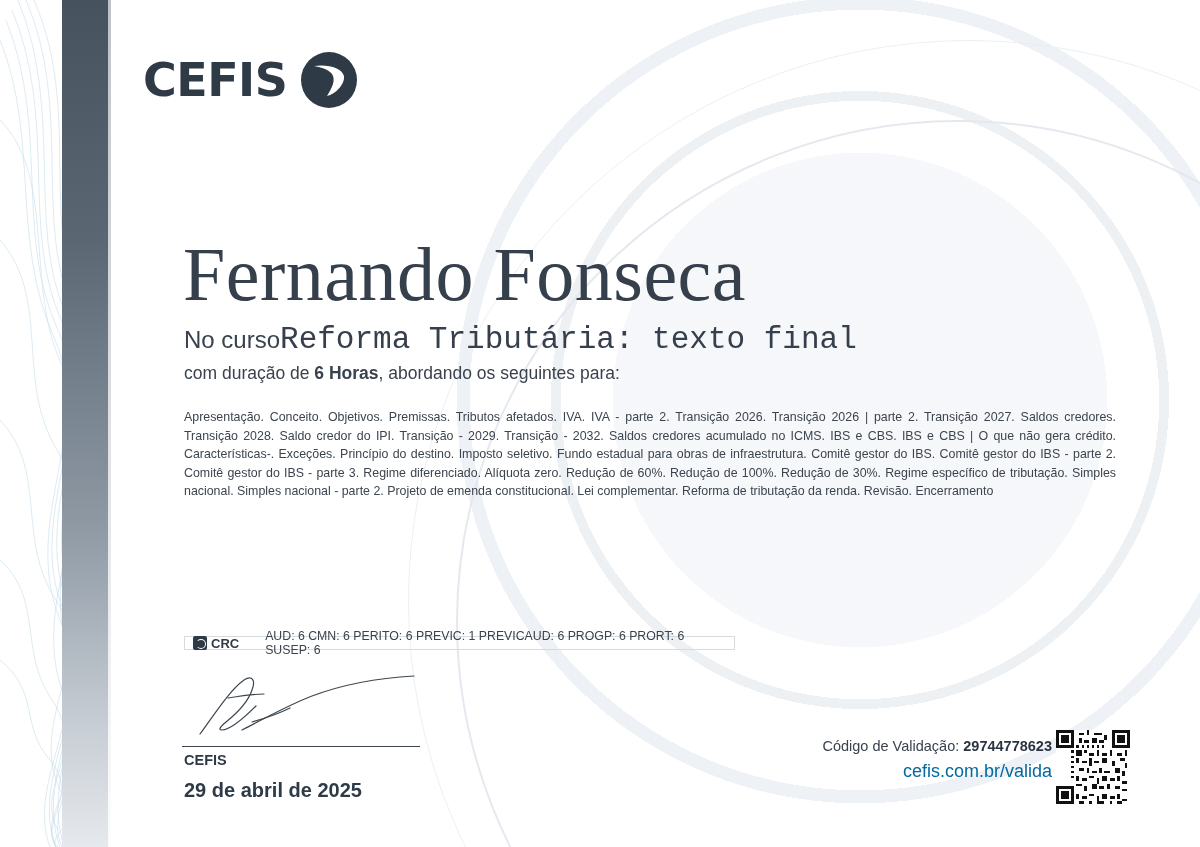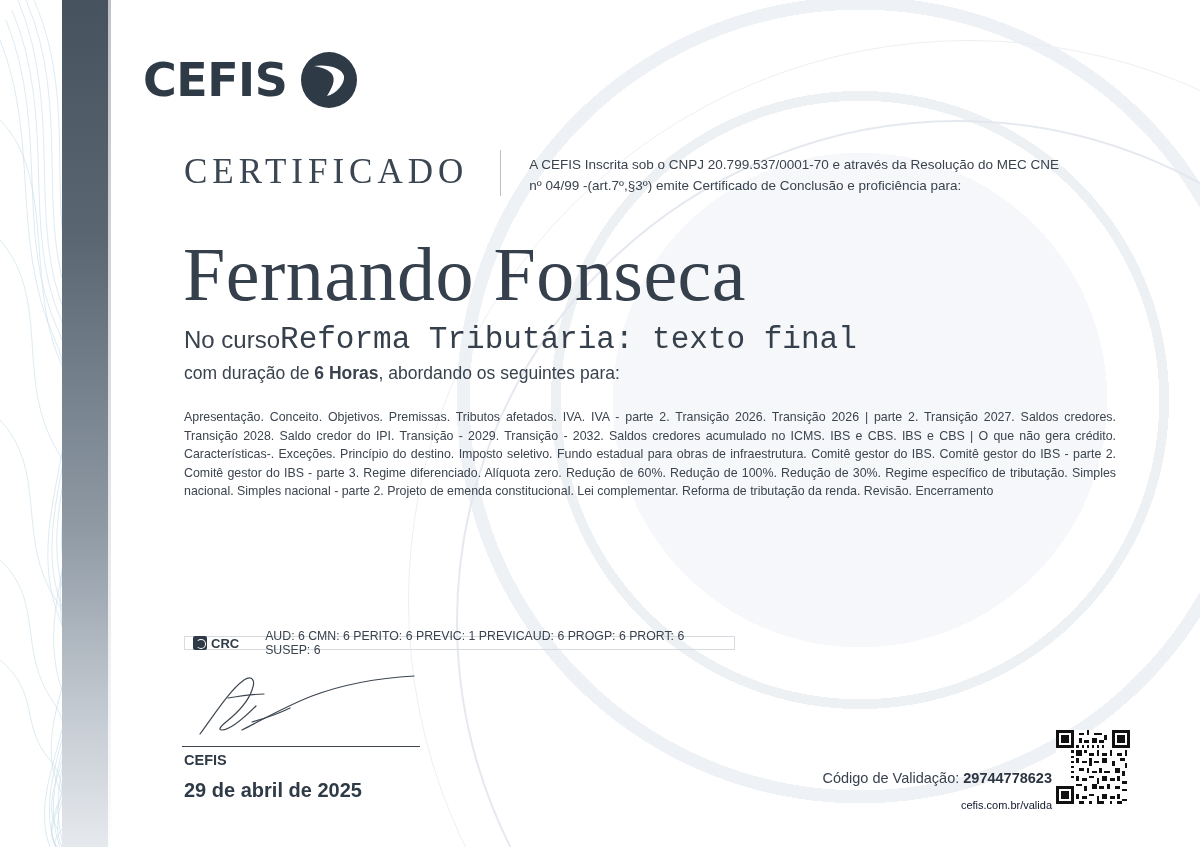--- a/index.html
+++ b/index.html
@@ -235,33 +235,33 @@
     position: absolute;
     left: 184px; top: 779px;
     font-size: 20px;
     font-weight: 700;
     color: #2e3a46;
   }
 
   
   .validation {
     position: absolute;
-    right: 160px; top: 770px;
+    right: 160px; top: 738px;
     text-align: right;
   }
   .validation .code {
     font-size: 14.5px;
     color: #39424d;
     white-space: nowrap;
   }
   .validation .code b { font-weight: 700; color: #2b3440; }
   .validation .url {
-    margin-top: 13px;
-    font-size: 11px;
-    color: #0f172a;
+    margin-top: 7px;
+    font-size: 18px;
+    color: #0369a1;
   }
   .qr {
     position: absolute;
     right: 82px; top: 730px;
     width: 74px; height: 74px;
   }
 </style>
 </head>
 <body>
 
@@ -297,25 +297,20 @@
     <div class="brand">
       <span class="brand-word">CEFIS</span>
       <span class="brand-mark">
         <svg class="swoosh" viewBox="0 0 34 36" xmlns="http://www.w3.org/2000/svg">
           <path d="M2 4 C 16 2, 30 6, 32 14 C 33 22, 24 32, 15 34 C 20 26, 24 18, 20 12 C 16 7, 8 5, 2 4 Z" fill="#ffffff"></path>
           <path d="M9 12 C 15 12, 20 14, 21 18 C 22 22, 18 27, 14 29 C 16 24, 16 19, 13 16 C 12 14, 10 13, 9 12 Z" fill="#2e3a46"></path>
         </svg>
       </span>
     </div>
 
-    <div class="title-row">
-      <div class="cert-word">CERTIFICADO</div>
-      <div class="divider-v"></div>
-      <div class="legal">A CEFIS Inscrita sob o CNPJ 20.799.537/0001-70 e através da Resolução do MEC CNE nº 04/99 -(art.7º,§3º) emite Certificado de Conclusão e proficiência para:</div>
-    </div>
 
     <div class="student-name">Fernando Fonseca</div>
 
     <div class="course-line">
       <span class="course-prefix">No curso</span>
       <span class="course-name">Reforma Tributária: texto final</span>
     </div>
 
     <div class="duration-line">
       <span>com duração de </span><b>6 Horas</b><span>, abordando os seguintes para:</span>

